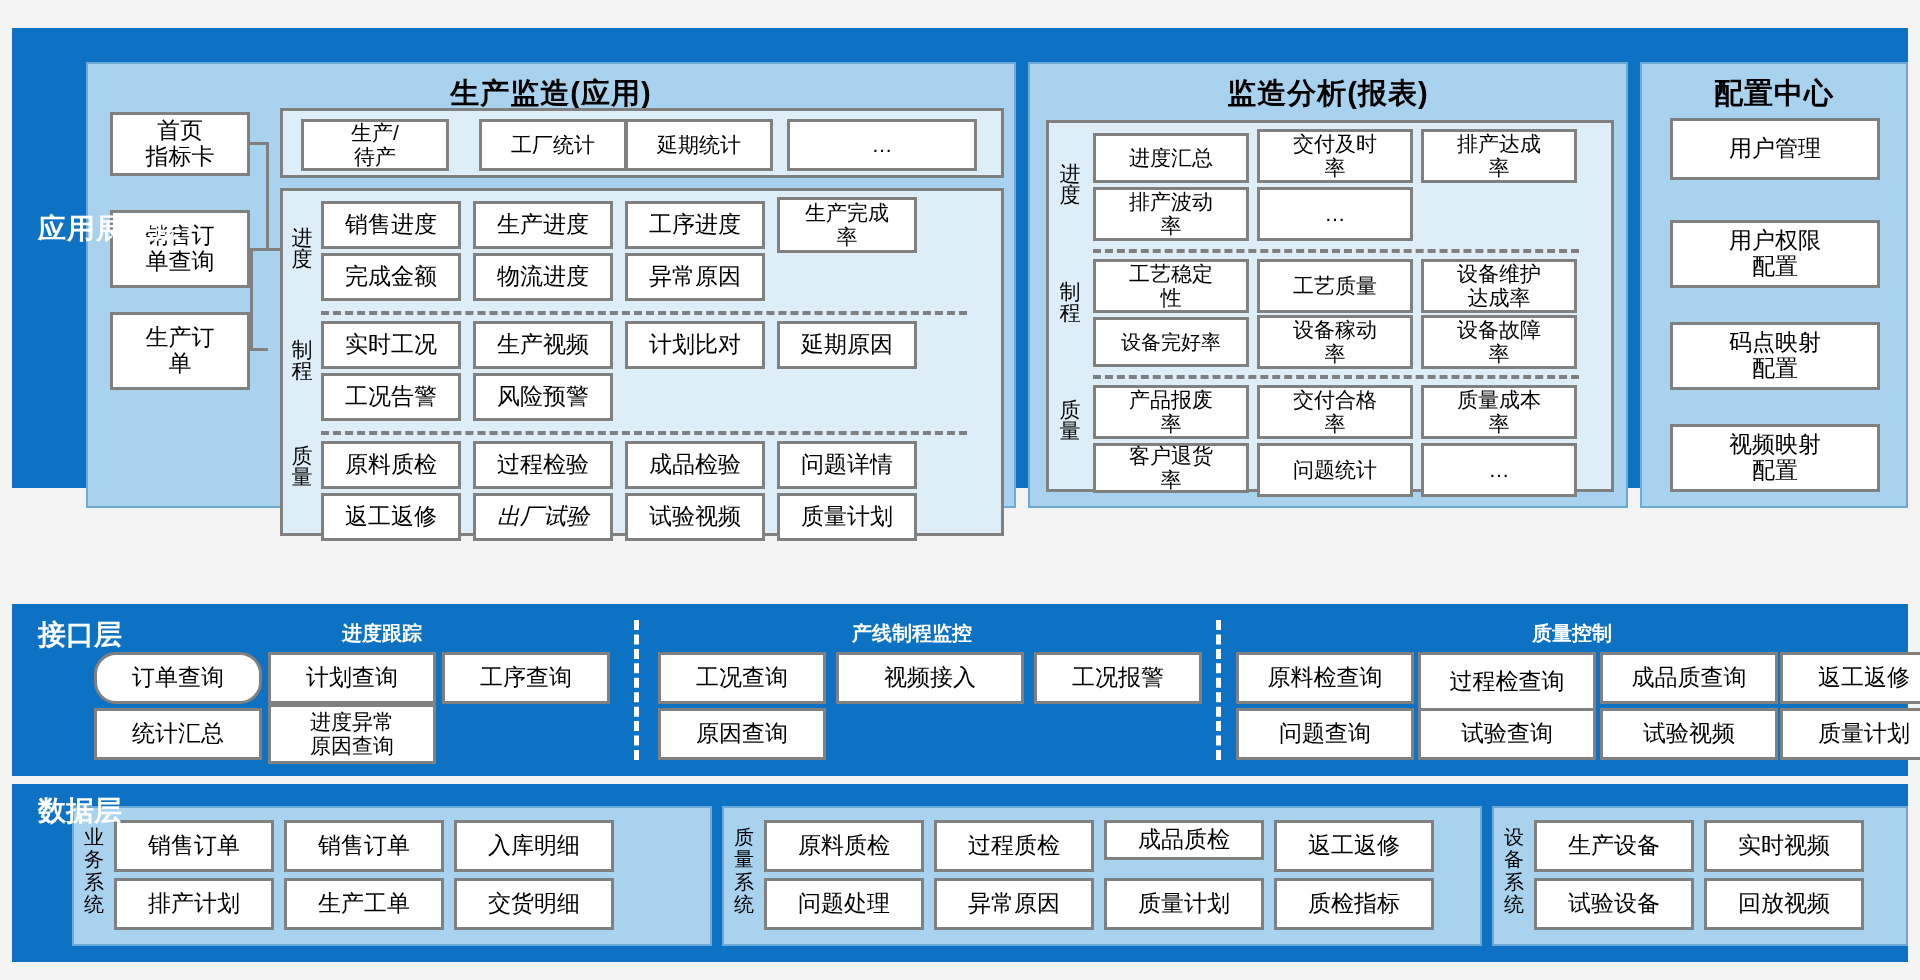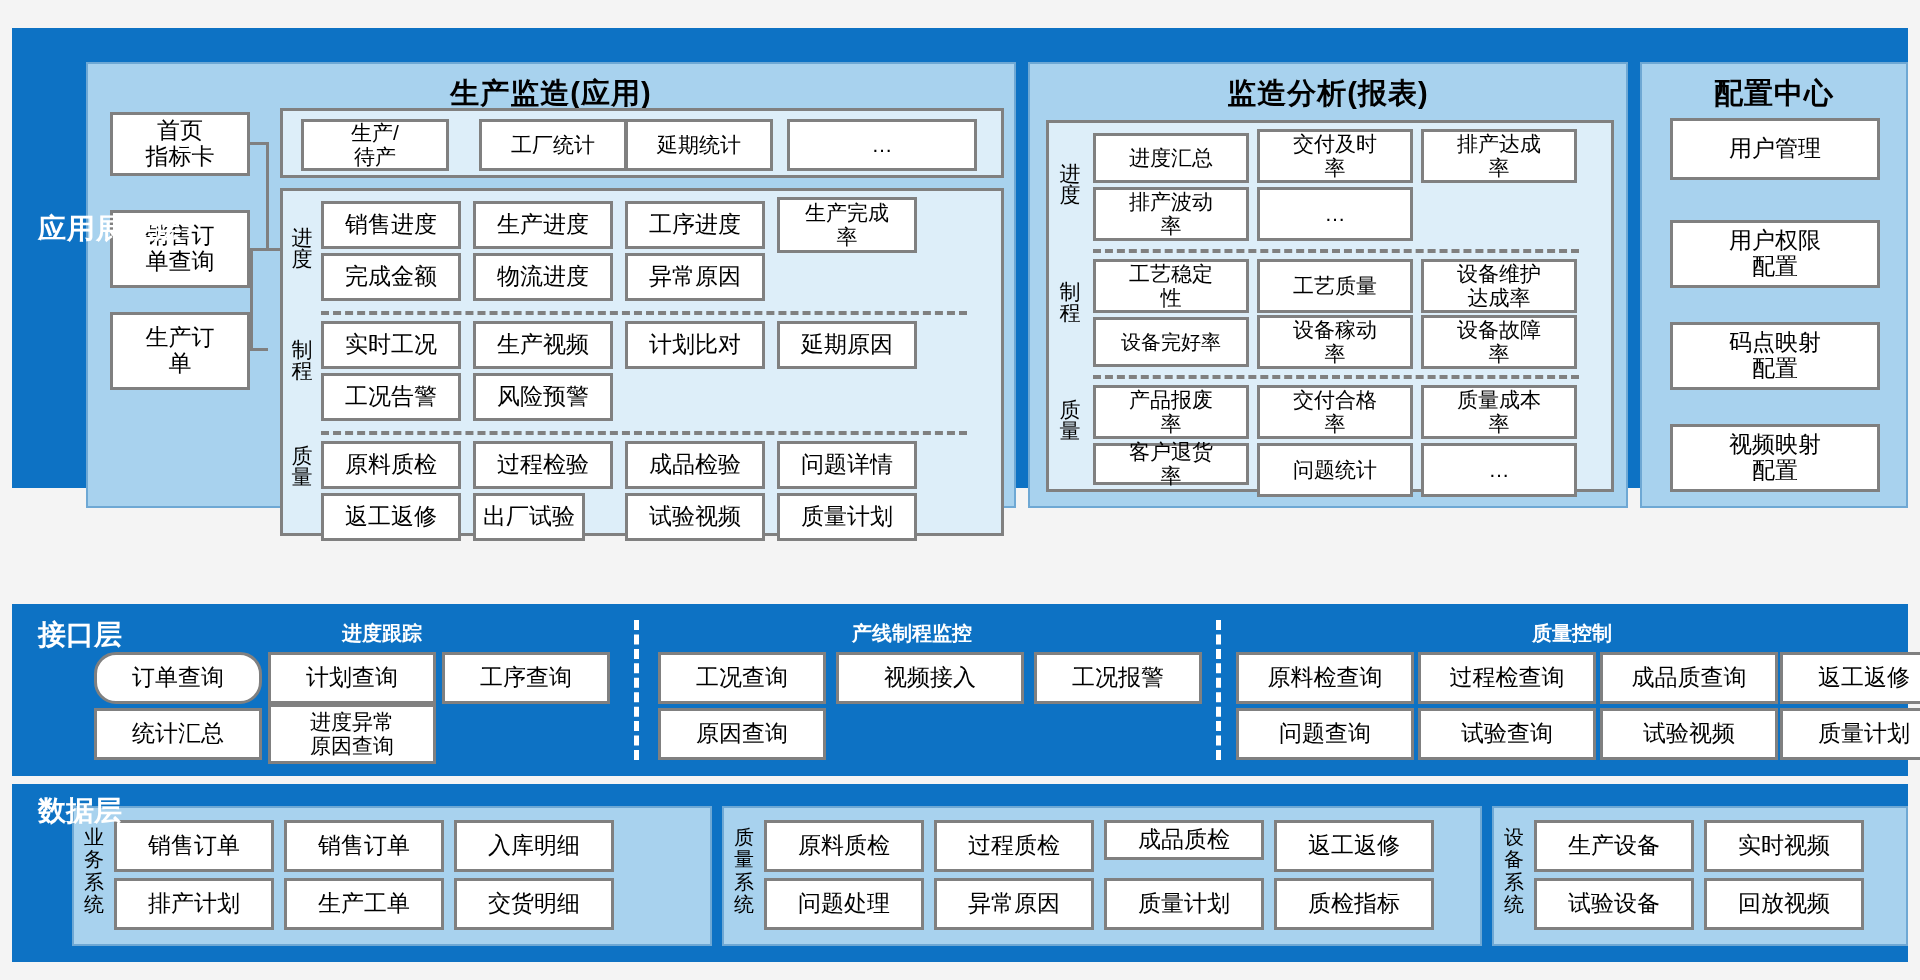--- a/index.html
+++ b/index.html
@@ -207,21 +207,21 @@
         <div class="cell" style="position:absolute;left:342px;top:250px;width:140px;height:48px;">
           <span class="nl">成品检验</span>
           </div>
         <div class="cell" style="position:absolute;left:494px;top:250px;width:140px;height:48px;">
           <span class="nl">问题详情</span>
           </div>
 
         <div class="cell" style="position:absolute;left:38px;top:302px;width:140px;height:48px;">
           <span class="nl">返工返修</span>
           </div>
-        <div class="cell" style="position:absolute;left:190px;top:302px;width:112px;height:48px;">
+        <div class="cell" style="position:absolute;left:190px;top:302px;width:140px;height:48px;font-style:italic;">
           <span class="nl">出厂试验</span>
           </div>
         <div class="cell" style="position:absolute;left:342px;top:302px;width:140px;height:48px;">
           <span class="nl">试验视频</span>
           </div>
         <div class="cell" style="position:absolute;left:494px;top:302px;width:140px;height:48px;">
           <span class="nl">质量计划</span>
           </div>
       </div>
     </div>
@@ -279,21 +279,21 @@
         <div class="cell small" style="position:absolute;left:44px;top:262px;width:156px;height:54px;">
           <span class="nl">产品报废<br>率</span>
           </div>
         <div class="cell small" style="position:absolute;left:208px;top:262px;width:156px;height:54px;">
           <span class="nl">交付合格<br>率</span>
           </div>
         <div class="cell small" style="position:absolute;left:372px;top:262px;width:156px;height:54px;">
           <span class="nl">质量成本<br>率</span>
           </div>
 
-        <div class="cell small" style="position:absolute;left:44px;top:320px;width:156px;height:42px;">
+        <div class="cell small" style="position:absolute;left:44px;top:320px;width:156px;height:50px;">
           <span class="nl">客户退货<br>率</span>
           </div>
         <div class="cell small" style="position:absolute;left:208px;top:320px;width:156px;height:54px;">
           <span class="nl">问题统计</span>
           </div>
         <div class="cell small" style="position:absolute;left:372px;top:320px;width:156px;height:54px;">
           <span class="nl">…</span>
           </div>
       </div>
     </div>
@@ -351,21 +351,21 @@
     <div class="cell" style="position:absolute;left:646px;top:104px;width:168px;height:52px;">
       <span class="nl">原因查询</span>
       </div>
 
     <div class="vdash" style="left:1204px;top:16px;height:140px;"></div>
 
     <div class="grp-title" style="left:1470px;top:16px;width:180px;">质量控制</div>
     <div class="cell" style="position:absolute;left:1224px;top:48px;width:178px;height:52px;">
       <span class="nl">原料检查询</span>
       </div>
-    <div class="cell" style="position:absolute;left:1406px;top:48px;width:178px;height:52px;">
+    <div class="cell" style="position:absolute;left:1406px;top:48px;width:178px;height:59px;">
       <span class="nl">过程检查询</span>
       </div>
     <div class="cell" style="position:absolute;left:1588px;top:48px;width:178px;height:52px;">
       <span class="nl">成品质查询</span>
       </div>
     <div class="cell" style="position:absolute;left:1768px;top:48px;width:168px;height:52px;">
       <span class="nl">返工返修</span>
       </div>
     <div class="cell" style="position:absolute;left:1224px;top:104px;width:178px;height:52px;">
       <span class="nl">问题查询</span>

